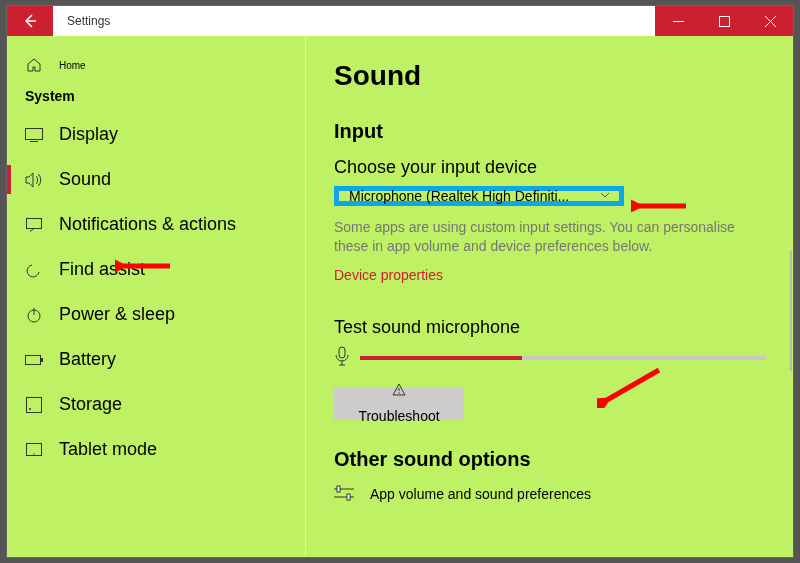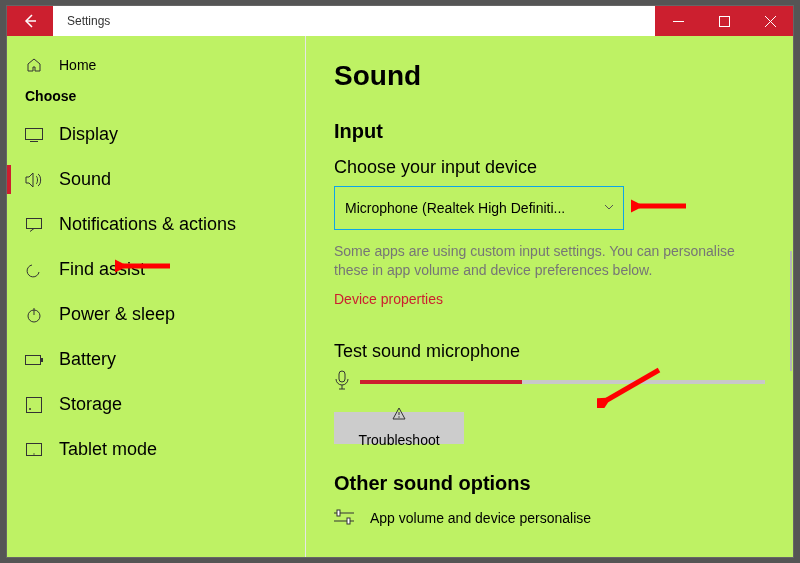--- a/index.html
+++ b/index.html
@@ -6,36 +6,36 @@
   body { background: #555; display: flex; justify-content: center; align-items: center; width: 800px; height: 563px; }
   .window { width: 788px; height: 553px; background: #bef264; border: 1px solid #666; position: relative; display: flex; flex-direction: column; }
   .titlebar { height: 30px; background: #fff; display: flex; align-items: stretch; }
   .back-btn { width: 46px; background: #cc1f2f; display: flex; align-items: center; justify-content: center; }
   .title { flex: 0 0 auto; padding: 0 14px; font-size: 12px; display: flex; align-items: center; color: #333; }
   .title-spacer { flex: 1; }
   .winctl { background: #cc1f2f; display: flex; }
   .winbtn { width: 46px; display: flex; align-items: center; justify-content: center; }
   .body { flex: 1; display: flex; overflow: hidden; position: relative; }
   .sidebar { width: 298px; padding: 14px 0 0 0; display: flex; flex-direction: column; }
-  .home { display: flex; align-items: center; gap: 16px; padding: 6px 18px 10px 18px; font-size: 14px; }
+  .home { display: flex; align-items: center; gap: 16px; padding: 6px 18px 10px 18px; font-size: 10px; }
   .search-wrap { padding: 0 18px 14px 18px; }
   .search { width: 100%; height: 32px; border: 1px solid #999; padding: 0 36px 0 10px; font-size: 14px; color: #666; position: relative; background: #fff; }
   .search-box { position: relative; }
   .search-icon { position: absolute; right: 26px; top: 8px; }
   .section { font-weight: 600; font-size: 14px; padding: 4px 18px 8px 18px; }
   .nav { display: flex; flex-direction: column; overflow-y:auto;}
   .nav-item { display: flex; align-items: center; gap: 16px; padding: 12px 18px; font-size: 18px; position: relative; cursor: default; }
   .nav-item.active::before { content: ""; position: absolute; left: 0; top: 8px; bottom: 8px; width: 4px; background: #cc1f2f; }
   .nav-icon { width: 18px; height: 18px; display: flex; align-items: center; justify-content: center; flex-shrink: 0; }
   .divider { width: 1px; background: #e6e6e6; }
   .content { flex: 1; padding: 24px 28px 0 28px; overflow-y: auto; position: relative; }
   h1 { font-weight: 600; font-size: 28px; margin-bottom: 28px; }
   h2 { font-weight: 600; font-size: 20px; margin-bottom: 14px; }
   .label { font-size: 18px; margin-bottom: 8px; }
-  .select { width: 290px; height: 44px; border: 1px solid #0ea5e9; display: flex; align-items: center; justify-content: space-between; padding: 0 8px 0 10px; font-size: 14px; margin-bottom: 12px; gap: 12px;}
+  .select { width: 290px; height: 20px; border: 5px solid #0ea5e9; display: flex; align-items: center; justify-content: space-between; padding: 0 8px 0 10px; font-size: 14px; margin-bottom: 12px; gap: 12px;}
   .desc { font-size: 14px; color: #767676; margin-bottom: 10px; line-height: 1.35; max-width: 430px;}
   .link { font-size: 14px; color: #cc1f2f; margin-bottom: 28px; display: inline-block; }
   .mic-row { display: flex; align-items: center; gap: 10px; margin-bottom: 18px; }
   .mic-track { flex:1; height: 4px; background: #c8c8c8; position: relative; }
   .mic-fill { position: absolute; left: 0; top: 0; bottom: 0; width: 40%; background: #cc1f2f; }
   .tshoot { width: 130px; height: 32px; background: #ccc; border: none; display: flex; align-items: center; justify-content: center; gap: 8px; font-size: 14px; margin-bottom: 28px; flex-direction: column; }
   .opt-row { display: flex; align-items: center; gap: 16px; font-size: 14px; }
   .arrow { position: absolute; pointer-events: none; }
   .scroll-thin { position:absolute; right:1px; top:215px; width:2px; height:120px; background:#b5b5b5;}
 </style>
@@ -76,21 +76,21 @@
       <div class="home">
         <span class="nav-icon">
           <svg width="16" height="16" viewBox="0 0 16 16">
               <path d="M2 7l6-5 6 5v7H9v-4H7v4H2z" stroke="#333" fill="none" stroke-width="1"></path>
             </svg>
         </span>
         <span>Home</span>
       </div>
 
 
-      <div class="section">Choose</div>
+      <div class="section">System</div>
 
       <div class="nav">
         <div class="nav-item">
           <span class="nav-icon">
               <svg width="18" height="14" viewBox="0 0 18 14">
                 <rect x="0.5" y="0.5" width="17" height="11" stroke="#333" fill="none"></rect>
                 <path d="M5 13.5h8" stroke="#333"></path>
               </svg>
             </span>
           <span>Display</span>
@@ -195,21 +195,21 @@
         <span>Troubleshoot</span>
       </button>
 
       <h2>Other sound options</h2>
       <div class="opt-row">
         <span><svg width="20" height="16" viewBox="0 0 20 16">
               <path d="M0 4h20M0 12h20" stroke="#333"></path>
               <rect x="3" y="1" width="3" height="6" stroke="#333" fill="#fff"></rect>
               <rect x="13" y="9" width="3" height="6" stroke="#333" fill="#fff"></rect>
             </svg></span>
-        <span>App volume and device personalise</span>
+        <span>App volume and sound preferences</span>
       </div>
     </div>
     <div class="scroll-thin"></div>
 
     <svg class="arrow" style="left:108px;top:218px" width="60" height="24">
         <defs>
           <marker id="ah1" markerWidth="8" markerHeight="8" refX="1" refY="3" orient="auto">
             <path d="M6 0 0 3 6 6z" fill="#ff0000"></path>
           </marker>
         </defs>

